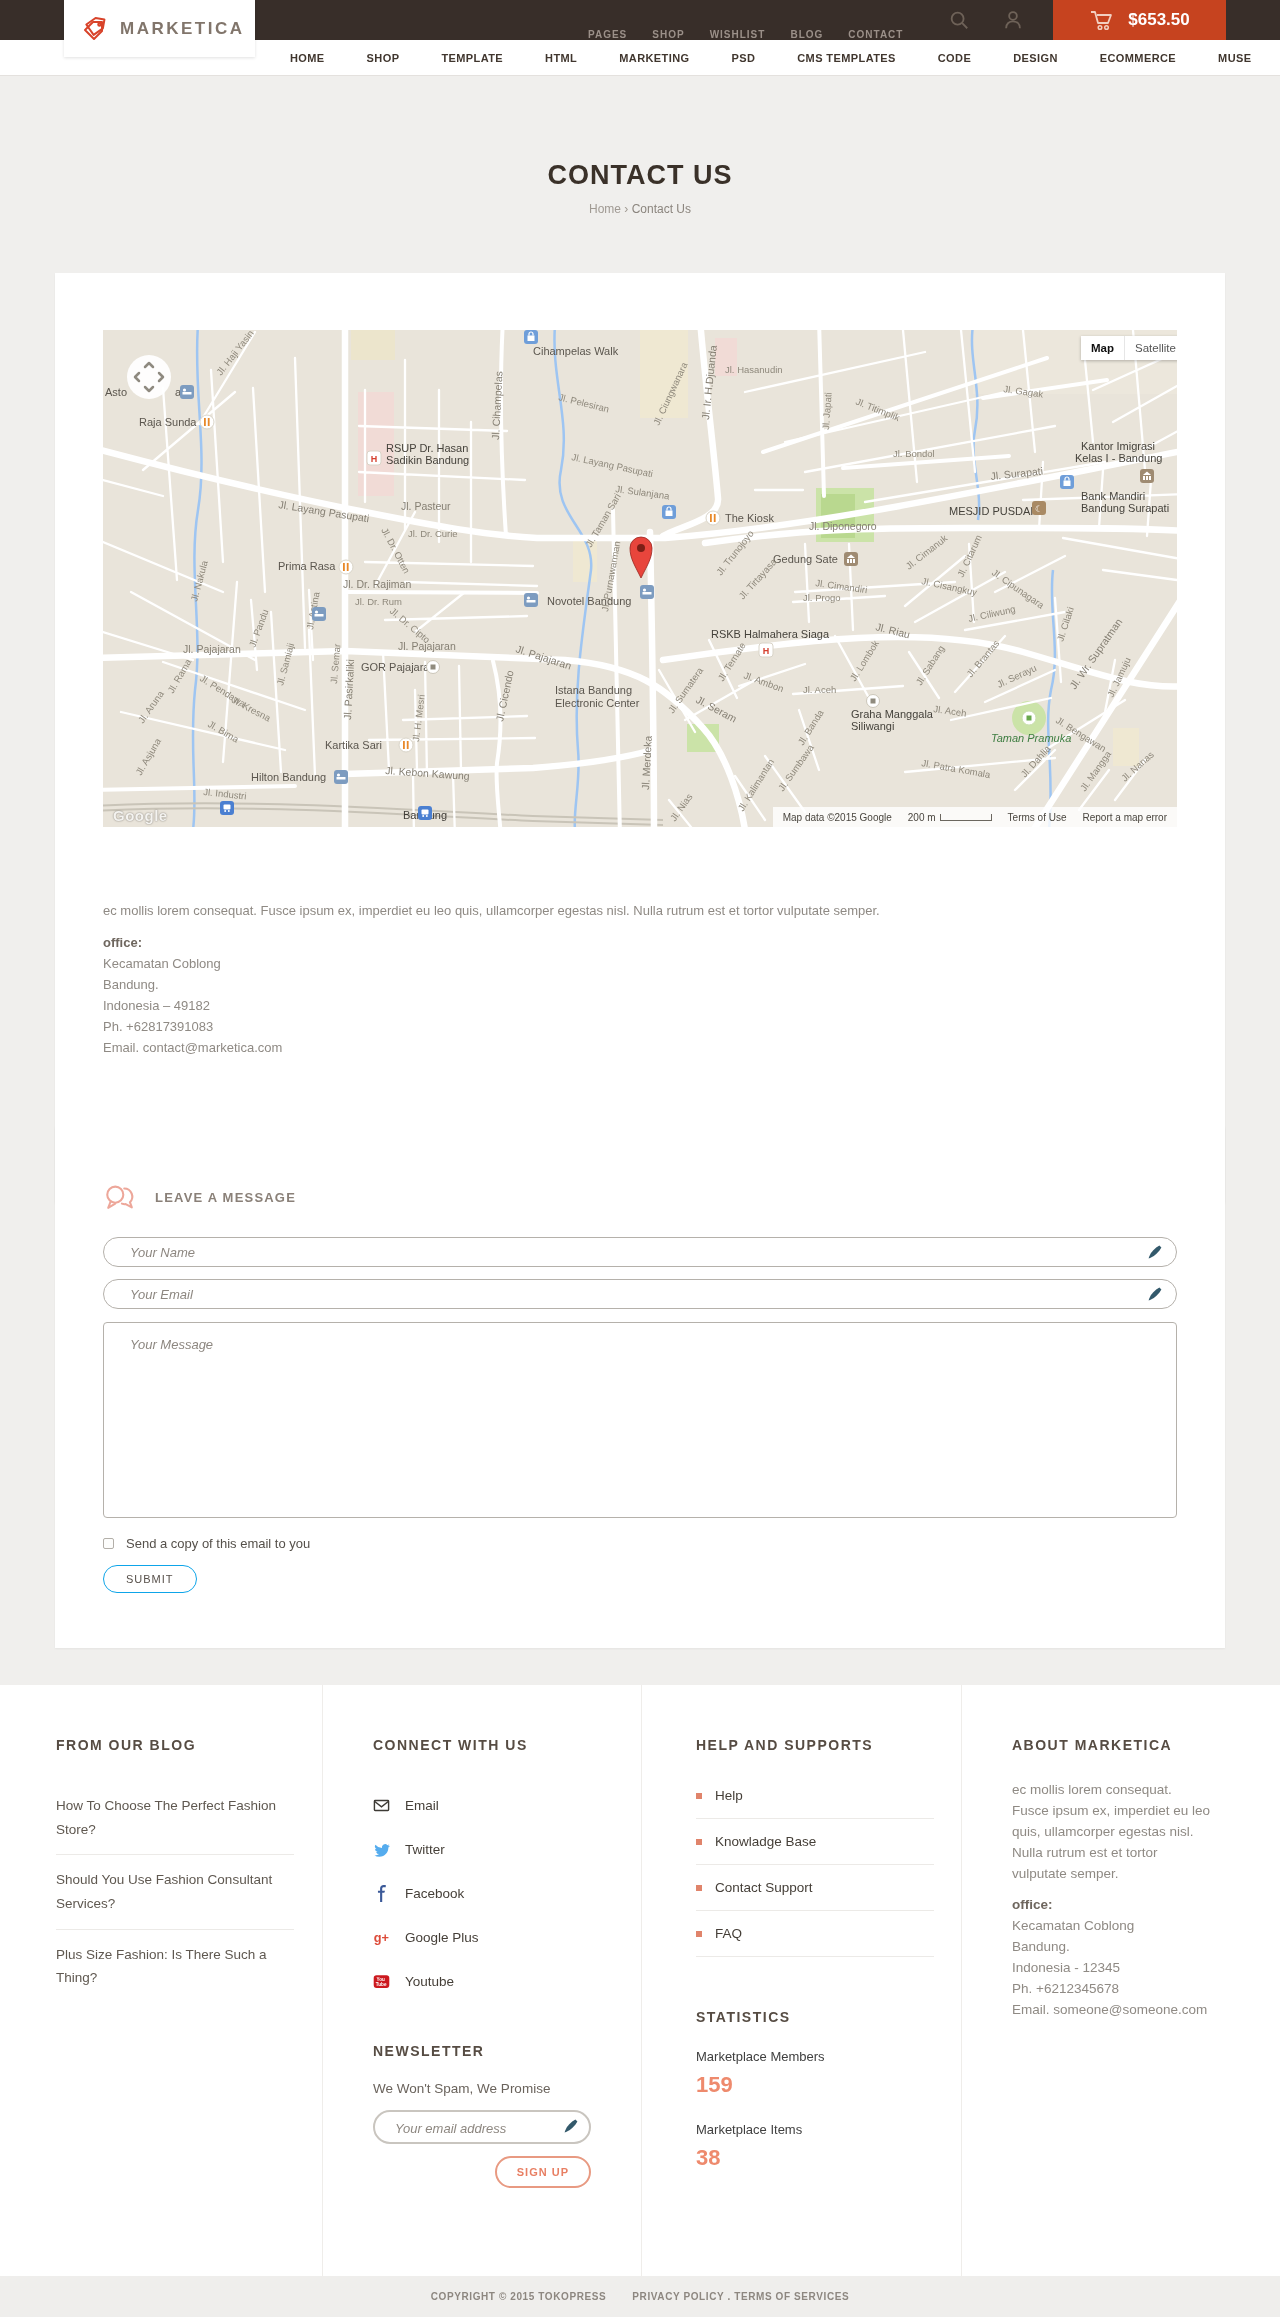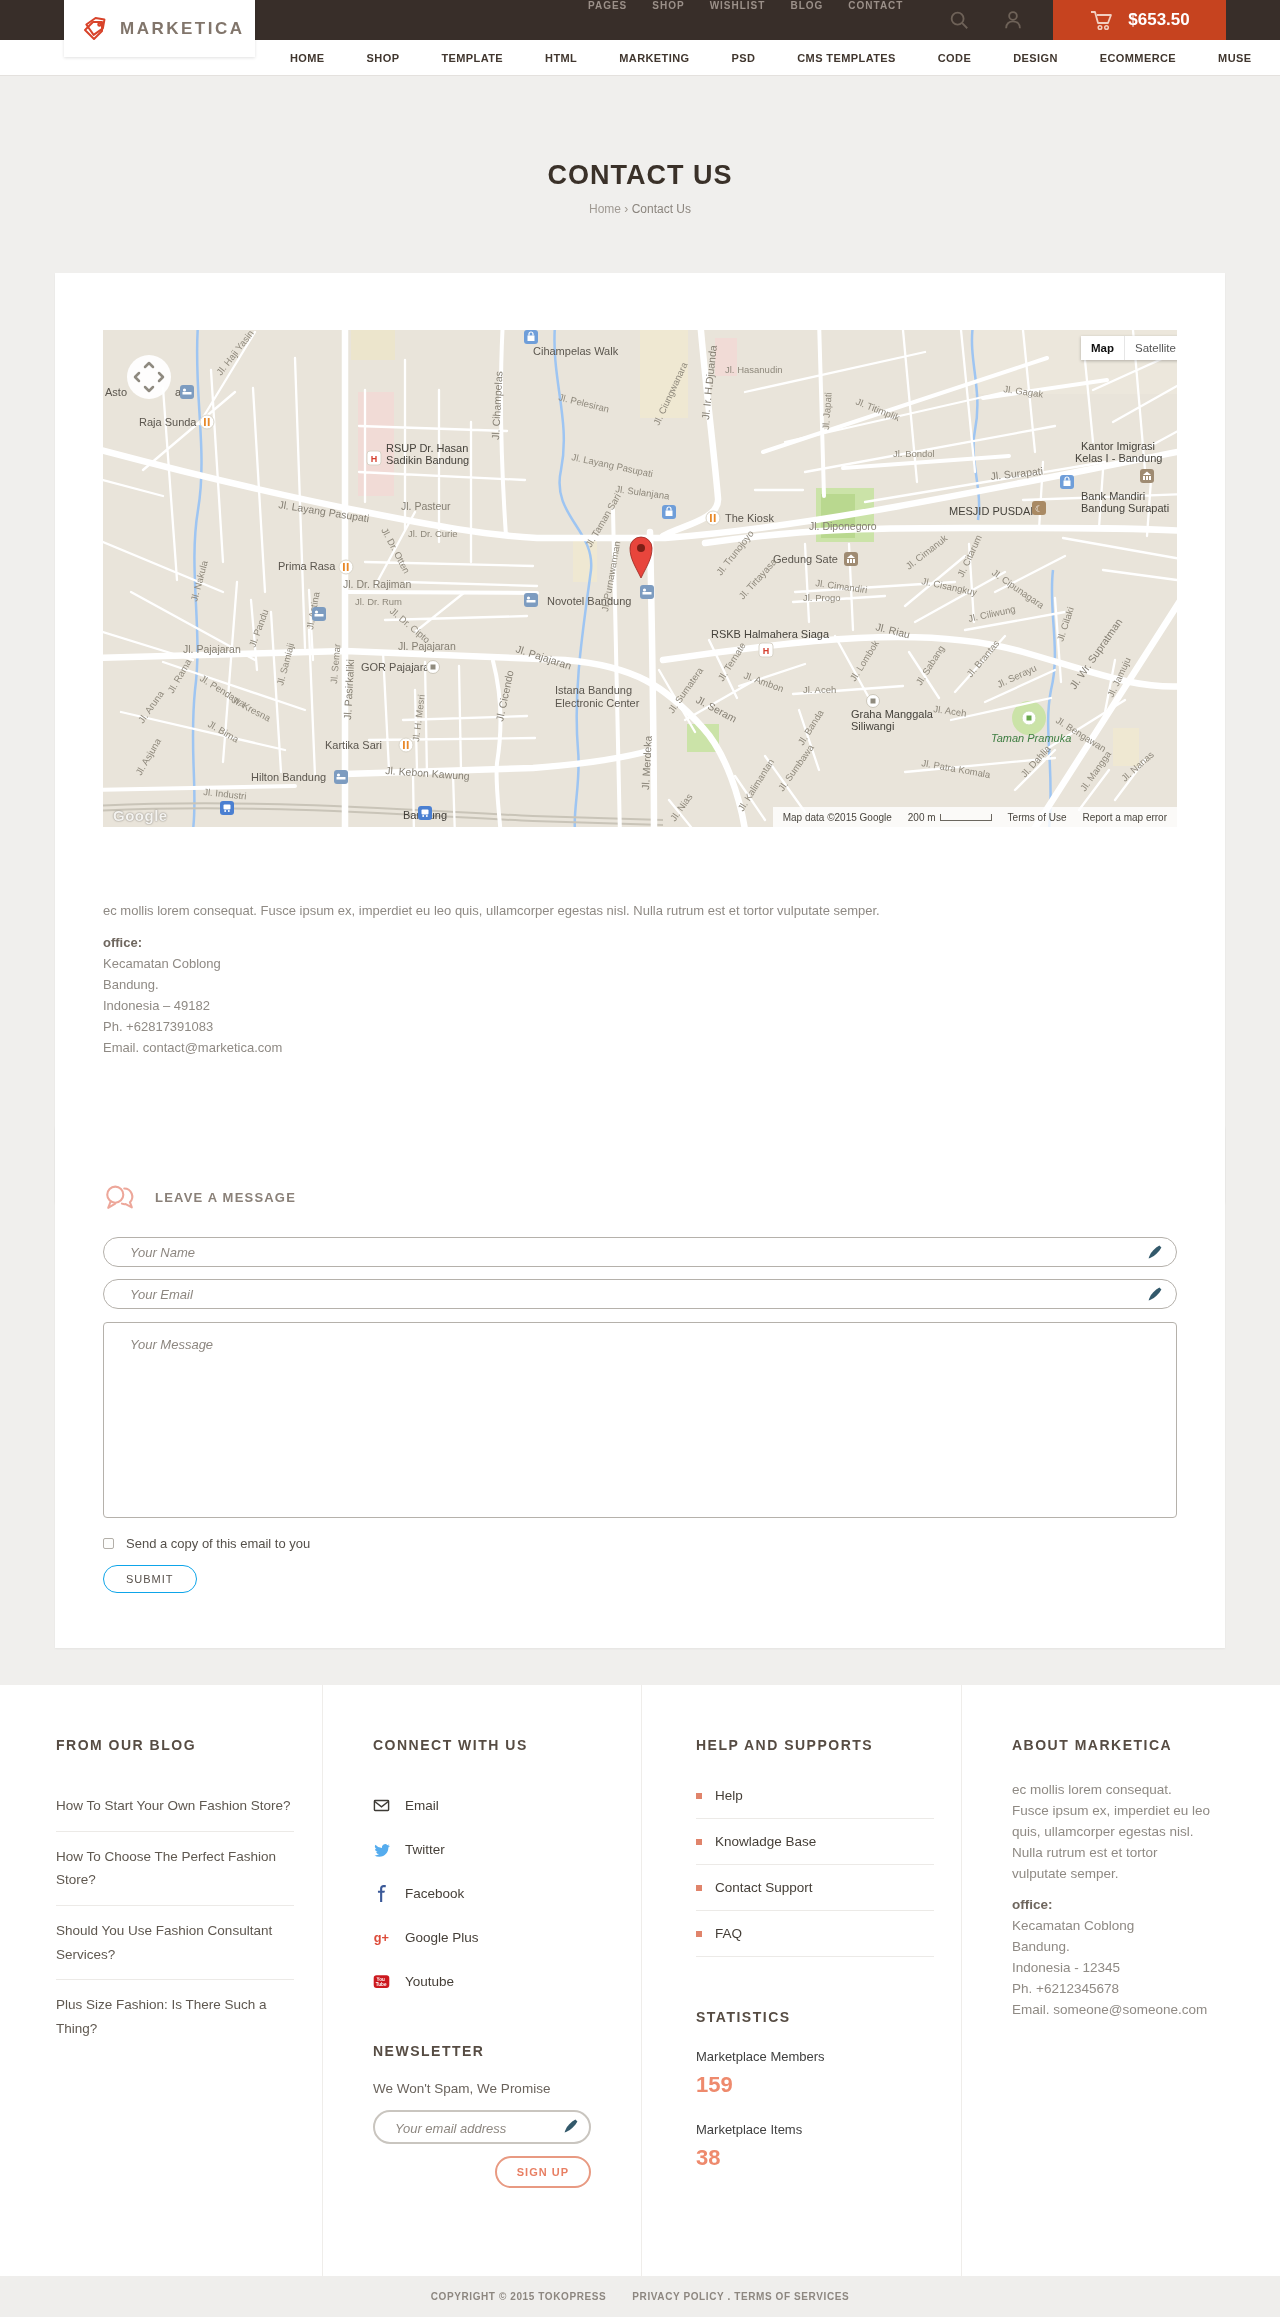--- a/index.html
+++ b/index.html
@@ -8,21 +8,21 @@
     height:2317px; position:relative; overflow:hidden;
     background:#f0efed;
     font-family:"Liberation Sans", sans-serif;
     -webkit-font-smoothing:antialiased;
   }
   
   .hdr { position:absolute; top:0; left:0; width:1280px; height:40px; background:#382e29; z-index:30; }
   .logo-box { position:absolute; left:64px; top:0; width:191px; height:57px; background:#fff;
     box-shadow:0 1px 3px rgba(0,0,0,.12); display:flex; align-items:center; padding-left:16px; gap:10px; z-index:31; }
   .logo-text { font-size:17px; font-weight:bold; letter-spacing:2.5px; color:#81756b; }
-  .hdr-nav { position:absolute; left:588px; top:0; height:40px; display:flex; align-items:flex-start; gap:25px; }
+  .hdr-nav { position:absolute; left:588px; top:0; height:40px; display:flex; align-items:flex-end; gap:25px; }
   .hdr-nav a { font-size:10px; font-weight:bold; letter-spacing:1px; color:#9b9089; text-decoration:none; cursor:pointer; }
   .hdr-ic { position:absolute; top:9px; width:22px; height:22px; cursor:pointer; }
   .hdr-ic svg { width:100%; height:100%; }
   .cart-btn { position:absolute; left:1053px; top:0; width:173px; height:40px; background:#c6431f;
     display:flex; align-items:center; justify-content:center; gap:13px; cursor:pointer; }
   .cart-total { color:#fff; font-size:17px; font-weight:bold; }
   
   .nav2 { position:absolute; top:40px; left:0; width:1280px; height:36px; background:#fff;
     border-bottom:1px solid #e4e1de; z-index:20; display:flex; align-items:center; padding-left:290px; gap:42px; }
   .nav2 a { font-size:11px; font-weight:bold; letter-spacing:.4px; color:#40362e; text-decoration:none; cursor:pointer; white-space:nowrap; }
@@ -543,21 +543,20 @@
 
 <footer class="footer">
   <div class="fsep" style="left:322px;"></div>
   <div class="fsep" style="left:641px;"></div>
   <div class="fsep" style="left:961px;"></div>
 
   <div class="fcol" style="left:56px;width:238px;">
     <div class="fhead">FROM OUR BLOG</div>
     <ul class="blog-list">
 
-    <li>How To Start Your Own Fashion Store?</li>
         <li>How To Choose The Perfect Fashion Store?</li>
         <li>Should You Use Fashion Consultant Services?</li>
         <li>Plus Size Fashion: Is There Such a Thing?</li>
       </ul>
   </div>
 
   <div class="fcol" style="left:373px;width:240px;">
     <div class="fhead">CONNECT WITH US</div>
     <ul class="soc-list">
 

